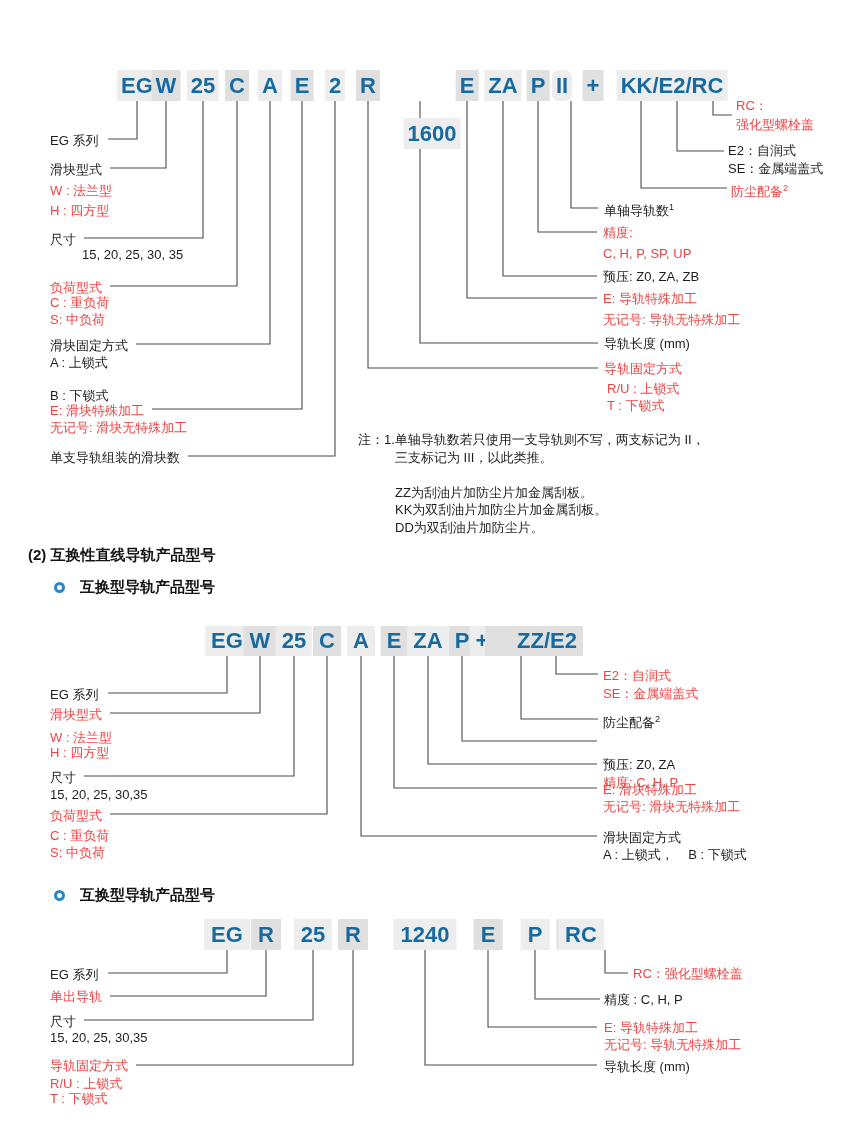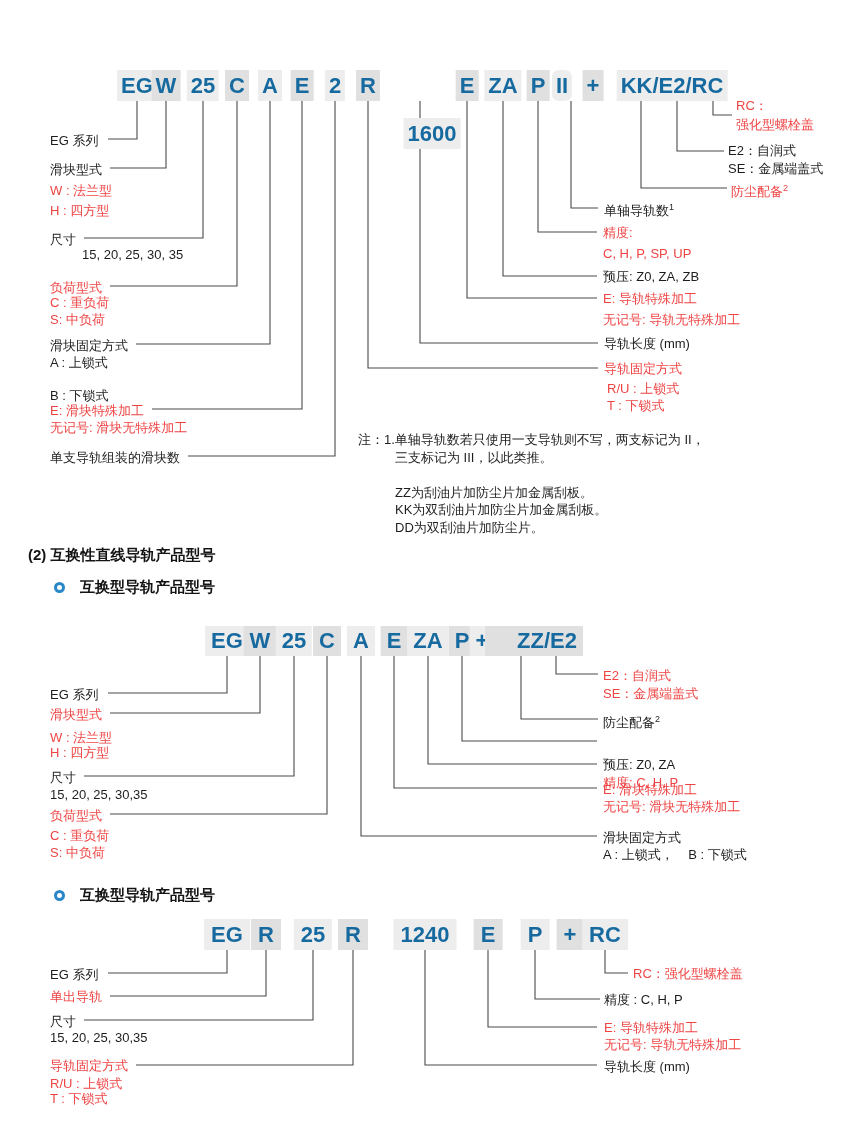--- a/index.html
+++ b/index.html
@@ -165,21 +165,21 @@
   <div class="h2" style="left:80px;top:886px;">互换型导轨产品型号</div>
 
   <span class="seg m3 bgL" style="left:227px;">EG</span>
   <span class="seg m3 bgD" style="left:266px;">R</span>
   <span class="seg m3 bgL" style="left:313px;">25</span>
   <span class="seg m3 bgD" style="left:353px;">R</span>
   <span class="seg m3 bgL" style="left:425px;">1240</span>
   <span class="seg m3 bgD" style="left:488px;">E</span>
   <span class="seg m3 bgL" style="left:535px;">P</span>
   <span class="seg m3 bgD" style="left:570px;">+</span>
-  <span class="seg m3 bgL" style="left:605px;">RC</span>
+  <span class="seg m3 bgL" style="left:581px;">RC</span>
 
   <div class="lbl" style="left:50px;top:967px;">EG 系列</div>
   <div class="lbl blue" style="left:50px;top:989px;">单出导轨</div>
   <div class="lbl" style="left:50px;top:1014px;">尺寸</div>
   <div class="lbl" style="left:50px;top:1030px;">15, 20, 25, 30,35</div>
   <div class="lbl blue" style="left:50px;top:1058px;">导轨固定方式</div>
   <div class="lbl blue" style="left:50px;top:1076px;">R/U : 上锁式</div>
   <div class="lbl blue" style="left:50px;top:1091px;">T : 下锁式</div>
 
   <div class="lbl blue" style="left:633px;top:966px;">RC：强化型螺栓盖</div>

